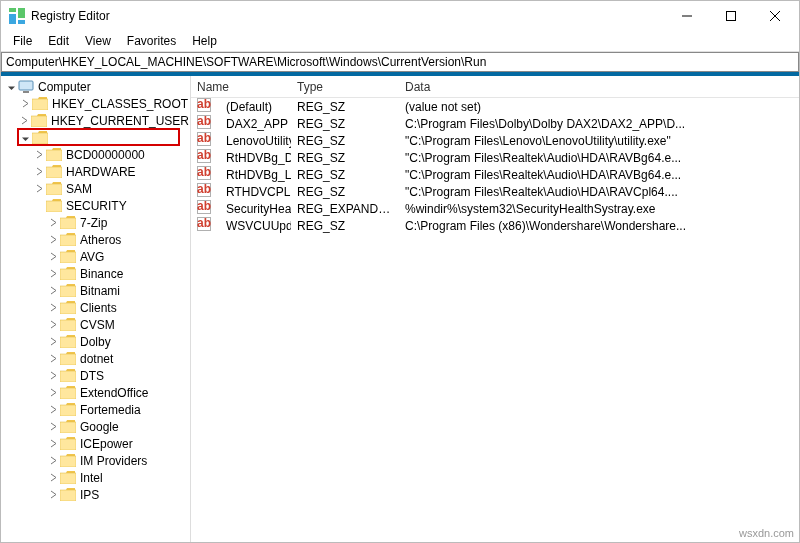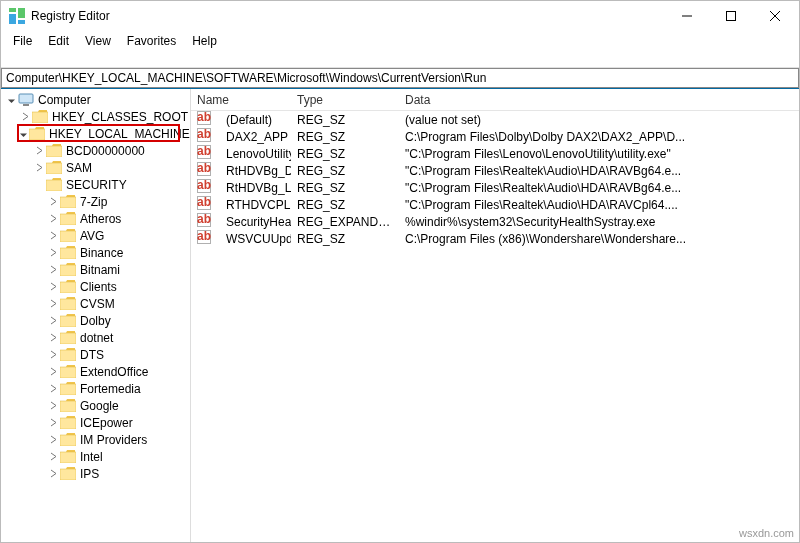--- a/index.html
+++ b/index.html
@@ -6,21 +6,21 @@
   html, body { margin: 0; padding: 0; width: 800px; height: 543px; overflow: hidden; background: #fff; }
   .window { width: 800px; height: 543px; border: 1px solid #bbb; display: flex; flex-direction: column; background: #fff; }
   .titlebar { height: 30px; display: flex; align-items: center; padding: 0 2px 0 8px; background: #fff; }
   .titlebar .icon { width: 16px; height: 16px; margin-right: 6px; }
   .titlebar .title { flex: 1; }
   .winbtns { display: flex; }
   .winbtn { width: 44px; height: 28px; display: flex; align-items: center; justify-content: center; }
   .winbtn svg { width: 10px; height: 10px; }
   .menubar { height: 20px; display: flex; align-items: center; padding: 0 4px; gap: 0; }
   .menu-item { padding: 2px 8px; }
-  .addressbar { border-top: 1px solid #e0e0e0; border-bottom: 1px solid #0369a1; background: #fff; margin-top: 16px; }
+  .addressbar { border-top: 1px solid #e0e0e0; border-bottom: 4px solid #0369a1; background: #fff; }
   .addressbar input { width: 100%; border: 1px solid #888; padding: 2px 4px; font-size: 12px; background: #fff; }
   .content { flex: 1; display: flex; overflow: hidden; }
   .tree { width: 190px; border-right: 1px solid #ddd; overflow-y: auto; overflow-x: hidden; padding: 2px 0 2px 2px; background: #fff; }
   .treerow { display: flex; align-items: center; height: 17px; white-space: nowrap; position: relative; }
   .chev { width: 12px; height: 12px; display: inline-flex; align-items: center; justify-content: center; color: #666; margin-right: 1px; }
   .chev.blank { visibility: hidden; }
   .fico { width: 16px; height: 14px; margin-right: 3px; display: inline-flex; align-items: center; }
   .label { padding: 0 1px; }
   .hl { position: absolute; border: 2px solid #d40000; height: 18px; pointer-events: none; }
   .list { flex: 1; overflow: auto; background: #fff; }
@@ -114,45 +114,72 @@
             <svg width="16" height="13" viewBox="0 0 16 13">
               <path d="M0 2 L6 2 L7 0 L15 0 L15 2 Z" fill="#f0c44c"></path>
               <rect x="0" y="2" width="16" height="11" fill="#ffe79e" stroke="#e0b838" stroke-width="0.5"></rect>
             </svg>
           </span>
     <span class="label">HKEY_CLASSES_ROOT</span>
   </div>
         <div class="treerow" style="padding-left:16px">
     <span class="chev">
             <svg width="9" height="9" viewBox="0 0 9 9">
+              <path d="M2 1 L7 4.5 L2 8" fill="none" stroke="#777" stroke-width="1"></path>
+            </svg>
+          </span>
+    <span class="fico">
+            <svg width="16" height="13" viewBox="0 0 16 13">
+              <path d="M0 2 L6 2 L7 0 L15 0 L15 2 Z" fill="#f0c44c"></path>
+              <rect x="0" y="2" width="16" height="11" fill="#ffe79e" stroke="#e0b838" stroke-width="0.5"></rect>
+            </svg>
+          </span>
+    <span class="label">HKEY_CURRENT_USER</span>
+  </div>
+        <div class="treerow" style="padding-left:16px">
+    <span class="chev">
+            <svg width="9" height="9" viewBox="0 0 9 9">
               <path d="M1 4.5 L8 4.5 L4.5 8 Z" fill="#444"></path>
             </svg>
           </span>
     <span class="fico">
             <svg width="16" height="13" viewBox="0 0 16 13">
               <path d="M0 2 L6 2 L7 0 L15 0 L15 2 Z" fill="#f0c44c"></path>
               <rect x="0" y="2" width="16" height="11" fill="#ffe79e" stroke="#e0b838" stroke-width="0.5"></rect>
             </svg>
           </span>
-    <span class="label">HKEY_LOCAL_MACHINE</span>
   <div class="hl" style="left: 14px; right: 10px; top: -1px;"></div>
         </div>
         <div class="treerow" style="padding-left:30px">
     <span class="chev">
             <svg width="9" height="9" viewBox="0 0 9 9">
               <path d="M2 1 L7 4.5 L2 8" fill="none" stroke="#777" stroke-width="1"></path>
             </svg>
           </span>
     <span class="fico">
             <svg width="16" height="13" viewBox="0 0 16 13">
               <path d="M0 2 L6 2 L7 0 L15 0 L15 2 Z" fill="#f0c44c"></path>
               <rect x="0" y="2" width="16" height="11" fill="#ffe79e" stroke="#e0b838" stroke-width="0.5"></rect>
             </svg>
           </span>
     <span class="label">BCD00000000</span>
+  </div>
+        <div class="treerow" style="padding-left:30px">
+    <span class="chev">
+            <svg width="9" height="9" viewBox="0 0 9 9">
+              <path d="M2 1 L7 4.5 L2 8" fill="none" stroke="#777" stroke-width="1"></path>
+            </svg>
+          </span>
+    <span class="fico">
+            <svg width="16" height="13" viewBox="0 0 16 13">
+              <path d="M0 2 L6 2 L7 0 L15 0 L15 2 Z" fill="#f0c44c"></path>
+              <rect x="0" y="2" width="16" height="11" fill="#ffe79e" stroke="#e0b838" stroke-width="0.5"></rect>
+            </svg>
+          </span>
+    <span class="label">HARDWARE</span>
   </div>
         <div class="treerow" style="padding-left:30px">
     <span class="chev">
             <svg width="9" height="9" viewBox="0 0 9 9">
               <path d="M2 1 L7 4.5 L2 8" fill="none" stroke="#777" stroke-width="1"></path>
             </svg>
           </span>
     <span class="fico">
             <svg width="16" height="13" viewBox="0 0 16 13">
               <path d="M0 2 L6 2 L7 0 L15 0 L15 2 Z" fill="#f0c44c"></path>

